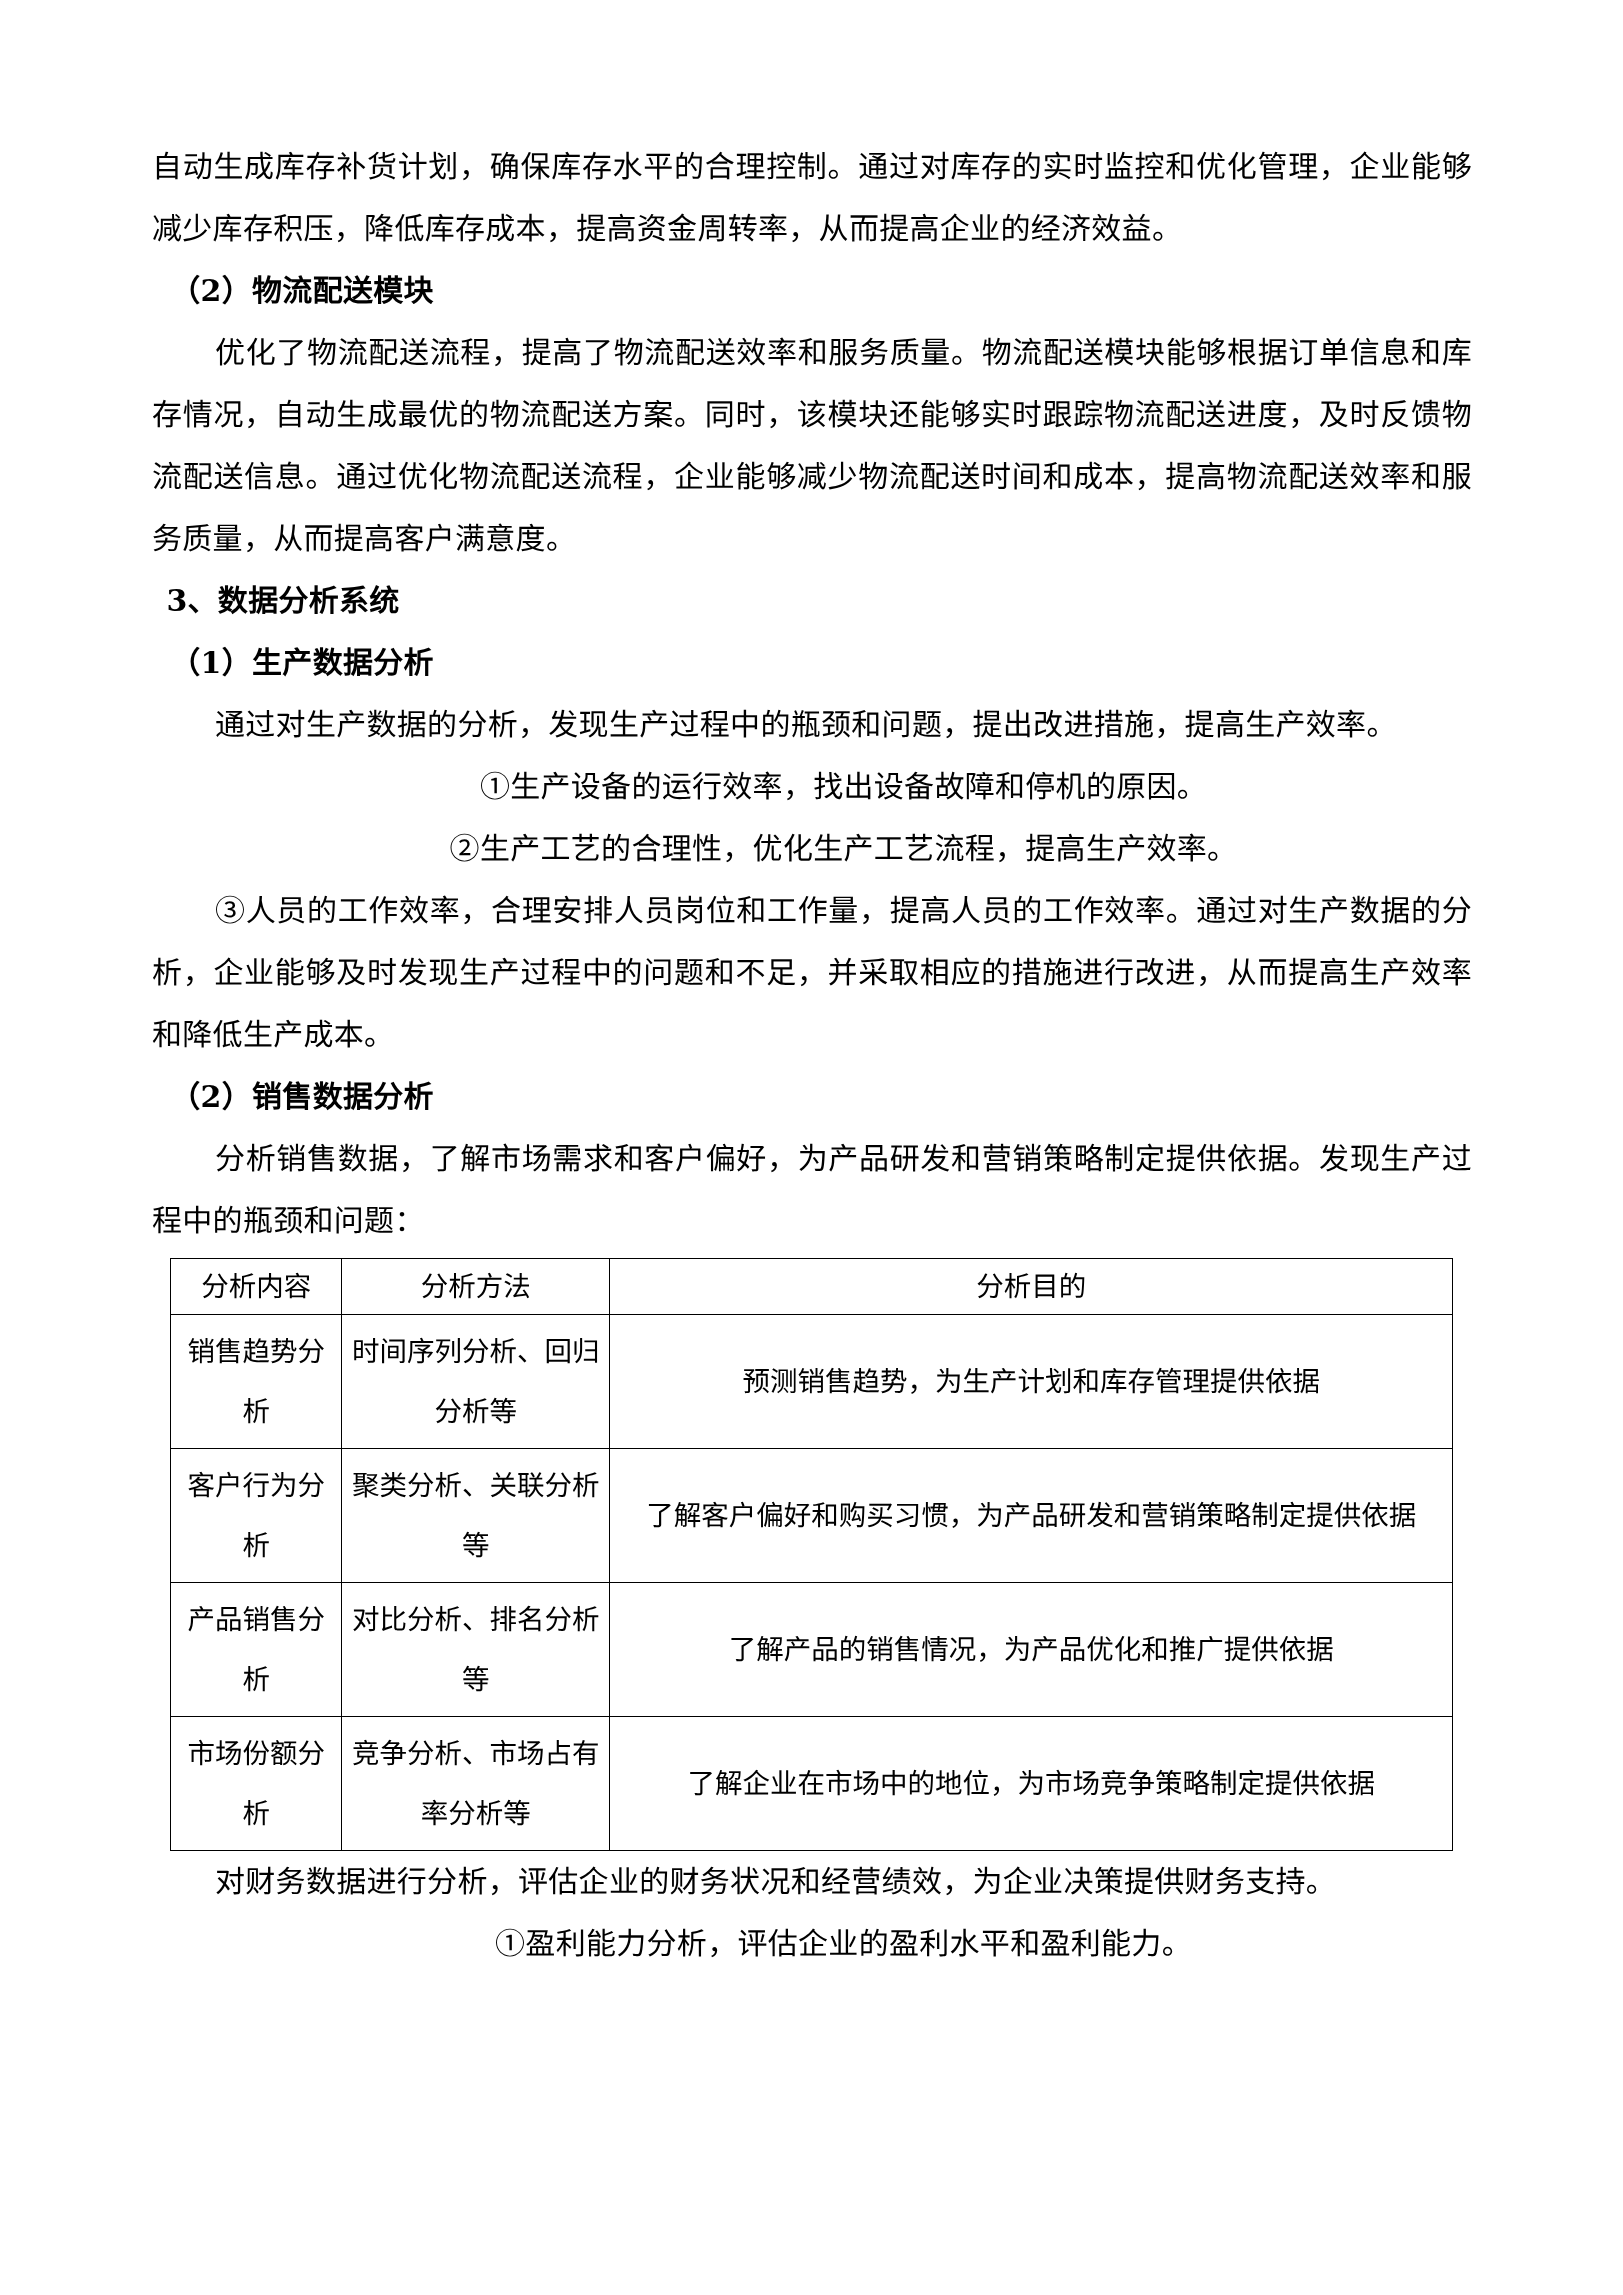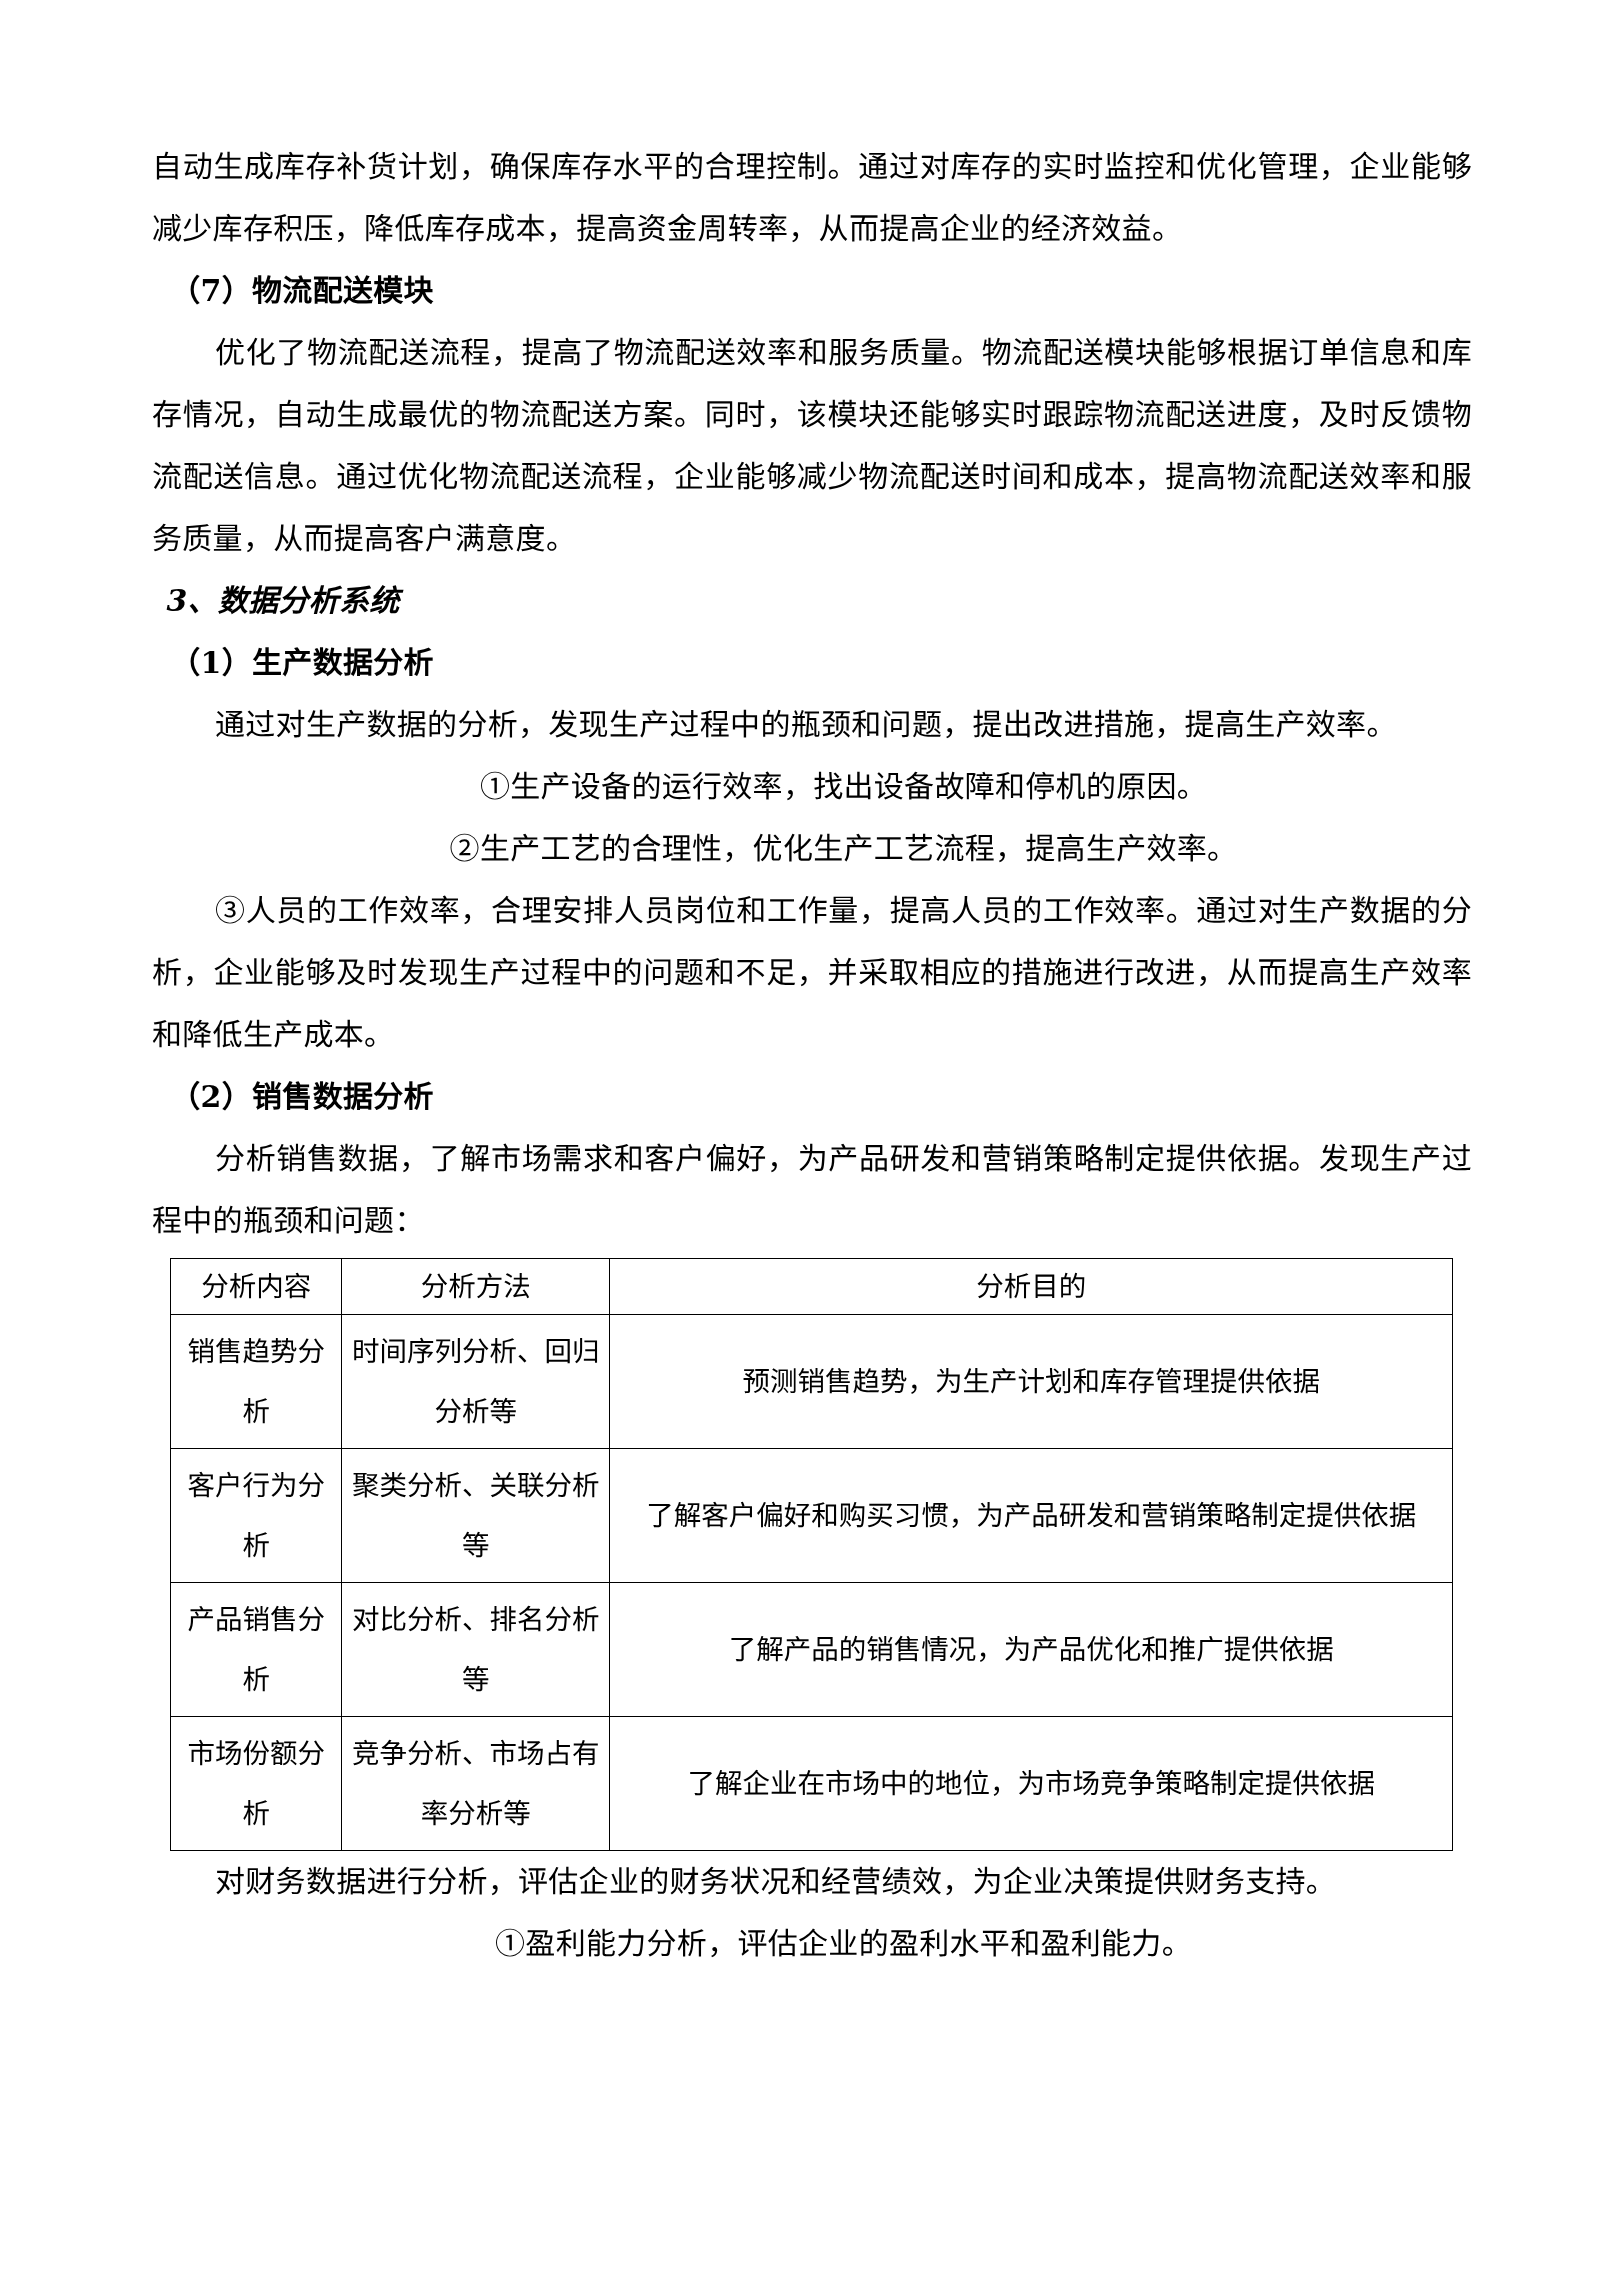--- a/index.html
+++ b/index.html
@@ -44,21 +44,20 @@
   h3.heading {
     margin: 0;
     font-size: 30px;
     line-height: 62px;
     font-weight: bold;
     text-indent: 18.3px;
     letter-spacing: 0.3px;
   }
   h3.heading.num {
     text-indent: 14.4px;
-    font-style: italic;
   }
 
   p.item {
     margin: 0;
     font-size: 30px;
     line-height: 62px;
     text-indent: 63px;
     letter-spacing: 0.3px;
     text-align: center;
   }
@@ -94,21 +93,21 @@
   }
 </style>
 </head>
 <body>
 
 <div class="page">
   <div class="doc-body">
 
     <p class="para">自动生成库存补货计划，确保库存水平的合理控制。通过对库存的实时监控和优化管理，企业能够减少库存积压，降低库存成本，提高资金周转率，从而提高企业的经济效益。</p>
 
-    <h3 class="heading">（7）物流配送模块</h3>
+    <h3 class="heading">（2）物流配送模块</h3>
 
     <p class="para indent">优化了物流配送流程，提高了物流配送效率和服务质量。物流配送模块能够根据订单信息和库存情况，自动生成最优的物流配送方案。同时，该模块还能够实时跟踪物流配送进度，及时反馈物流配送信息。通过优化物流配送流程，企业能够减少物流配送时间和成本，提高物流配送效率和服务质量，从而提高客户满意度。</p>
 
     <h3 class="heading num">3、数据分析系统</h3>
 
     <h3 class="heading">（1）生产数据分析</h3>
 
     <p class="para indent">通过对生产数据的分析，发现生产过程中的瓶颈和问题，提出改进措施，提高生产效率。</p>
 
     <p class="item">①生产设备的运行效率，找出设备故障和停机的原因。</p>

